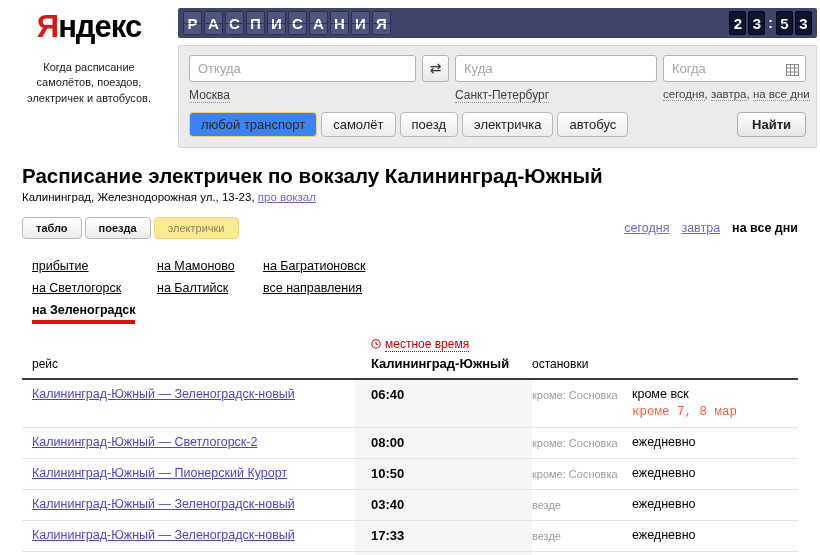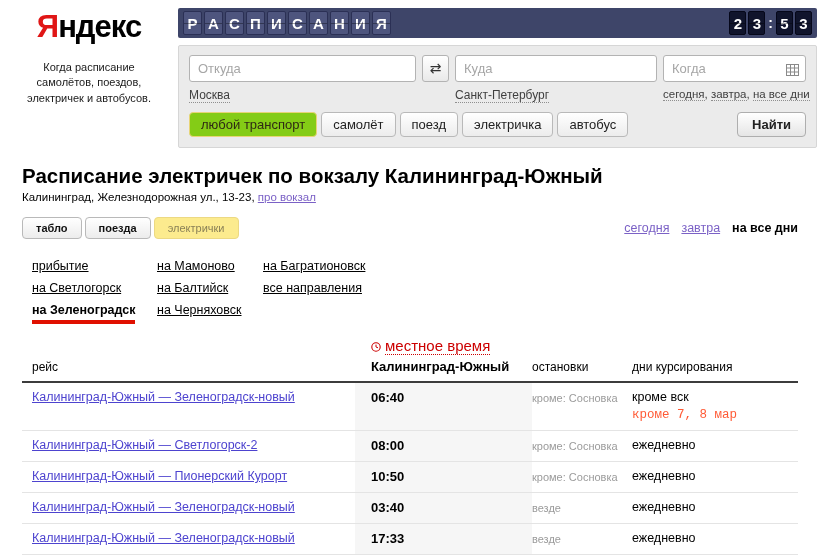--- a/index.html
+++ b/index.html
@@ -70,21 +70,21 @@
   .suggest a { color:#3f3f3f; text-decoration:none; border-bottom:1px dotted #8f8f8f; cursor:pointer; }
   .suggest-right { text-align:right; font-size:11.5px; }
 
   .transport-row { margin-top:10px; display:flex; align-items:center; }
   .t-tab {
     border:1px solid #b9b9b9; background:linear-gradient(#ffffff,#ececec);
     border-radius:4px; padding:4px 11px; font-size:13px; color:#222;
     margin-right:4px; cursor:pointer; font-family:"Liberation Sans", sans-serif;
   }
   .t-tab.active {
-    background:#84cc16; border-color:#e8d477; color:#2f2a14;
+    background:#3b82f6; border-color:#e8d477; color:#2f2a14;
   }
   .find-btn {
     margin-left:auto; border:1px solid #aeaeae; border-radius:4px;
     background:linear-gradient(#ffffff,#e5e5e5);
     padding:4px 14px; font-size:13px; font-weight:bold; color:#222; cursor:pointer;
     font-family:"Liberation Sans", sans-serif;
   }
 
   
   .main { padding:0 22px; }
@@ -117,21 +117,21 @@
 
   
   .sched { margin-top:12px; border-bottom:2px solid #3c3c3c; }
   .srow { display:grid; grid-template-columns:333px 177px 100px 1fr; }
   .shead { border-bottom:2px solid #3c3c3c; }
   .shead .hcell { display:flex; align-items:flex-end; padding-bottom:7px; font-size:12px; }
   .hcell-route { padding-left:10px; }
   .hcell-time { flex-direction:column; align-items:flex-start !important; padding-left:16px; }
   .local-label {
     display:flex; align-items:center; gap:4px; margin-bottom:4px;
-    font-size:15px; color:#c00;
+    font-size:12px; color:#c00;
   }
   .local-label .lbl { border-bottom:1px dotted #c00; cursor:pointer; }
   .station-h { font-weight:bold; font-size:13px; color:#000; }
   .brow { border-top:1px solid #e4e4e4; }
   .brow:first-of-type { border-top:none; }
   .cell-route { padding:7px 0 8px 10px; font-size:12.5px; }
   .cell-route a { color:#4d43cf; text-decoration:underline; cursor:pointer; }
   .cell-time { background:#f6f6f6; padding:7px 0 8px 16px; font-weight:bold; font-size:13px; }
   .cell-stops { padding:9px 0 8px 0; font-size:11px; color:#9b9b9b; }
   .cell-days { padding:7px 0 8px 0; font-size:12.5px; color:#000; }
@@ -226,21 +226,20 @@
 
   <div class="directions">
       <div class="dir-col1">
         <div class="dir-line"><a class="dir-link">прибытие</a></div>
         <div class="dir-line"><a class="dir-link">на Светлогорск</a></div>
         <div class="dir-line"><span class="dir-active">на Зеленоградск</span></div>
       </div>
       <div class="dir-col2">
         <div class="dir-line"><a class="dir-link">на Мамоново</a></div>
         <div class="dir-line"><a class="dir-link">на Балтийск</a></div>
-        <div class="dir-line"><a class="dir-link">на Черняховск</a></div>
       </div>
       <div class="dir-col3">
         <div class="dir-line"><a class="dir-link">на Багратионовск</a></div>
         <div class="dir-line"><a class="dir-link">все направления</a></div>
       </div>
     </div>
 
   <div class="sched">
     <div class="srow shead">
       <div class="hcell hcell-route">рейс</div>
@@ -249,21 +248,20 @@
           <span><svg width="10" height="10" viewBox="0 0 10 10">
                 <circle cx="5" cy="5" r="4.2" fill="none" stroke="#c00" stroke-width="1.1"></circle>
                 <line x1="5" y1="5" x2="5" y2="2.6" stroke="#c00" stroke-width="1"></line>
                 <line x1="5" y1="5" x2="7" y2="5.8" stroke="#c00" stroke-width="1"></line>
               </svg></span>
           <span class="lbl">местное время</span>
         </div>
         <div class="station-h">Калининград-Южный</div>
       </div>
       <div class="hcell">остановки</div>
-      <div class="hcell">дни курсирования</div>
     </div>
     <div id="sched-body">
         <div class="srow brow">
           <div class="cell-route"><a>Калининград-Южный — Зеленоградск-новый</a></div>
           <div class="cell-time">06:40</div>
           <div class="cell-stops">кроме: Сосновка</div>
           <div class="cell-days">
             <div>кроме вск</div>
             <div class="days-note">кроме 7, 8 мар</div>
           </div>

